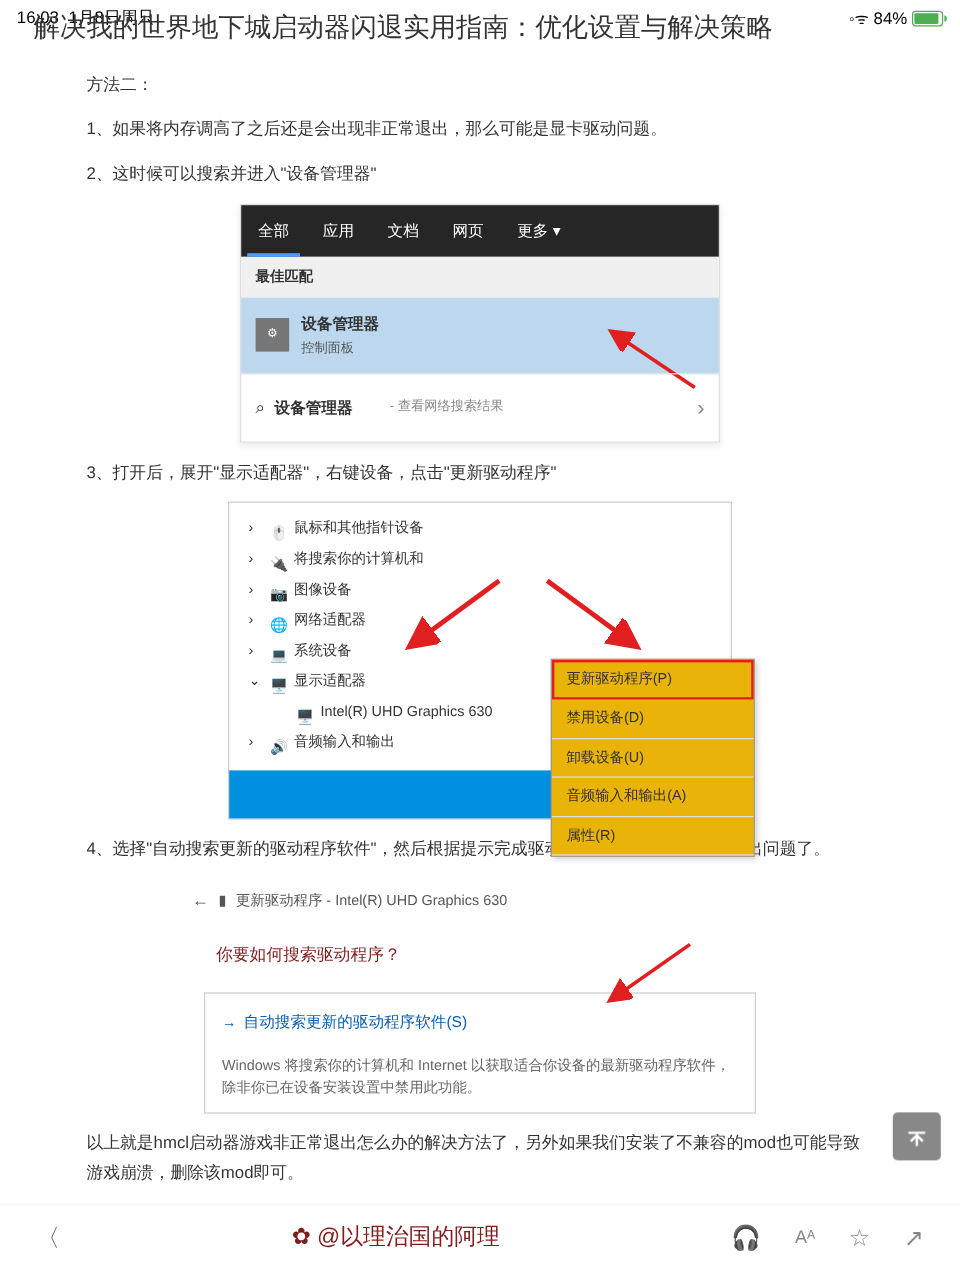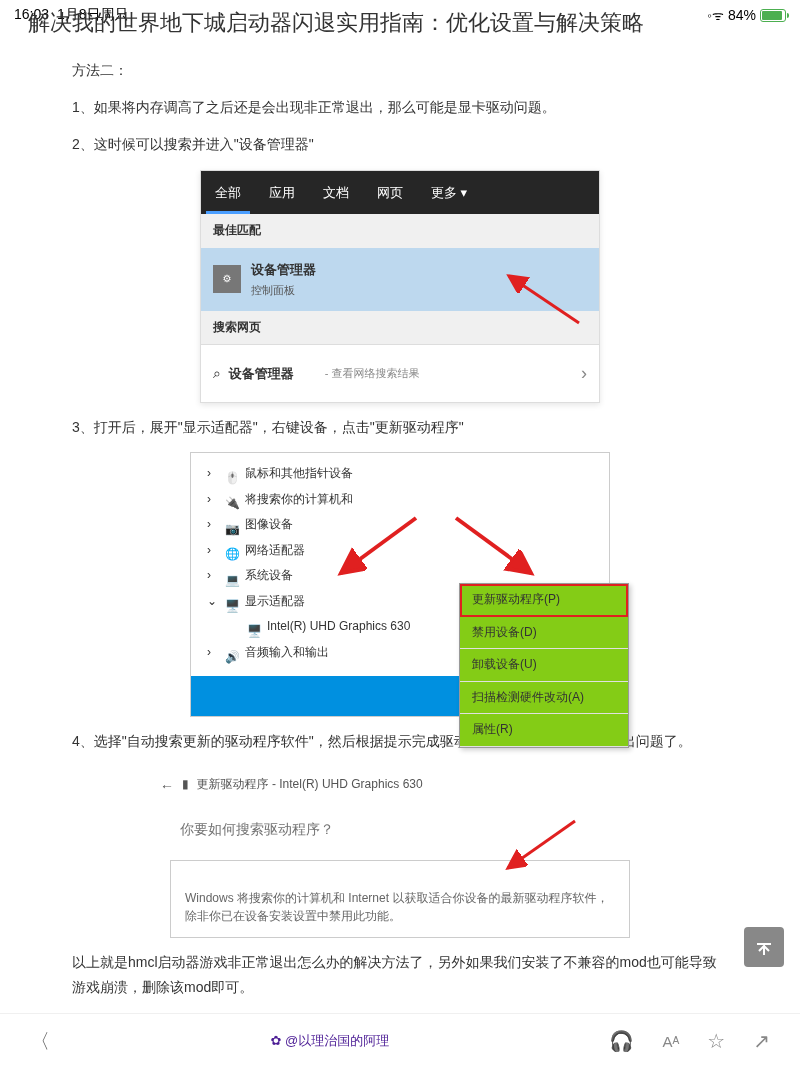--- a/index.html
+++ b/index.html
@@ -30,35 +30,35 @@
 .ws-net-sub { font-size: 11px; color: #888; margin-left: 31px; }
 .ws-chevron { margin-left: auto; color: #888; font-size: 18px; }
 .red-arrow { position: absolute; width: 90px; height: 60px; }
 .devmgr { width: 420px; margin: 10px auto; border: 1px solid #ccc; background: #fff; font-size: 12px; position: relative; }
 .dm-tree { padding: 8px 0; }
 .dm-item { display: flex; align-items: center; padding: 2px 0 2px 32px; gap: 6px; }
 .dm-item.child { padding-left: 56px; }
 .dm-item.expanded::before { content: "⌄"; margin-left: -16px; width: 12px; }
 .dm-item.collapsed::before { content: "›"; margin-left: -16px; width: 12px; }
 .dm-icon { width: 14px; height: 12px; display: inline-flex; }
-.ctx-menu { position: absolute; right: -20px; top: 130px; background: #84cc16; border: 1px solid #999; box-shadow: 2px 2px 5px rgba(0,0,0,0.2); width: 170px; font-size: 12px; z-index: 5; }
+.ctx-menu { position: absolute; right: -20px; top: 130px; background: #eab308; border: 1px solid #999; box-shadow: 2px 2px 5px rgba(0,0,0,0.2); width: 170px; font-size: 12px; z-index: 5; }
 .ctx-item { padding: 5px 12px; border-bottom: 1px solid #e0e0e0; }
 .ctx-item.hl { outline: 2px solid #e02020; outline-offset: -2px; }
 .dm-blue-bar { height: 40px; background: #0090e0; margin-top: 2px; }
 .update-drv { width: 480px; margin: 12px auto; font-size: 12px; position: relative; }
 .ud-header { display: flex; align-items: center; gap: 8px; color: #555; padding: 6px 0; }
 .ud-back { font-size: 14px; }
-.ud-q { color: #737373; font-size: 14px; margin: 14px 0 18px 20px; }
+.ud-q { color: #7f1d1d; font-size: 14px; margin: 14px 0 18px 20px; }
 .ud-option { border: 1px solid #ccc; padding: 12px 14px; margin: 0 10px; }
 .ud-arrow { color: #0a5fb0; margin-right: 6px; }
 .ud-opt-title { color: #0a5fb0; font-size: 13px; }
 .ud-opt-desc { color: #666; margin-top: 16px; line-height: 1.5; }
 .footer-bar { display: flex; justify-content: space-between; align-items: center; padding: 14px 30px; border-top: 1px solid #f0f0f0; color: #666; font-size: 20px; }
 .footer-icons { display: flex; gap: 28px; align-items: center; color: #888; }
-.watermark { color: #4c1d95; font-size: 13px; }
+.watermark { color: #7f1d1d; font-size: 19px; }
 .scroll-top { position: fixed; right: 16px; bottom: 100px; width: 40px; height: 40px; background: #888; border-radius: 4px; display: flex; align-items: center; justify-content: center; color: #fff; font-size: 20px; }
 svg.arrowline line, svg.arrowline polygon { stroke: #e02020; fill: #e02020; }
 </style>
 </head>
 <body>
 
 <div class="status-bar">
   <div class="status-left">
     <span>16:03</span>
     <span>1月8日周只</span>
@@ -97,21 +97,20 @@
         </div>
         <svg class="red-arrow arrowline" style="right:10px;top:20px">
             <defs>
               <marker id="ah1" markerWidth="8" markerHeight="8" refX="6" refY="3" orient="auto">
                 <polygon points="0 0,6 3,0 6"></polygon>
               </marker>
             </defs>
             <line x1="80" y1="55" x2="10" y2="8" stroke-width="3" marker-end="url(#ah1)"></line>
           </svg>
       </div>
-      <div class="ws-section">搜索网页</div>
       <div class="ws-netsearch">
         <span class="ws-search-icon">⌕</span>
         <span class="ws-net-text">设备管理器</span>
         <span class="ws-net-sub"> - 查看网络搜索结果</span>
         <span class="ws-chevron">›</span>
       </div>
     </div>
   </div>
 
   <p class="para">3、打开后，展开"显示适配器"，右键设备，点击"更新驱动程序"</p>
@@ -155,41 +154,42 @@
       <svg class="arrowline" style="position:absolute;left:140px;top:60px;width:90px;height:70px">
           <line x1="85" y1="5" x2="10" y2="60" stroke-width="4" marker-end="url(#ah1)"></line>
         </svg>
       <svg class="arrowline" style="position:absolute;left:260px;top:60px;width:90px;height:70px">
           <line x1="5" y1="5" x2="80" y2="60" stroke-width="4" marker-end="url(#ah1)"></line>
         </svg>
       <div class="ctx-menu">
         <div class="ctx-item hl">更新驱动程序(P)</div>
         <div class="ctx-item">禁用设备(D)</div>
         <div class="ctx-item">卸载设备(U)</div>
-        <div class="ctx-item">扫描检测硬件改动(A)</div>
+        <div class="ctx-item">音频输入和输出(A)</div>
         <div class="ctx-item">属性(R)</div>
       </div>
       <div class="dm-blue-bar"></div>
     </div>
   </div>
 
   <p class="para">4、选择"自动搜索更新的驱动程序软件"，然后根据提示完成驱动更新就可以解决非正常退出问题了。</p>
 
   <div class="img-wrap">
     <div class="update-drv">
       <div class="ud-header">
         <span class="ud-back">←</span>
         <span>▮</span>
         <span>更新驱动程序 - Intel(R) UHD Graphics 630</span>
       </div>
       <div class="ud-q">你要如何搜索驱动程序？</div>
       <svg class="arrowline" style="position:absolute;right:60px;top:50px;width:80px;height:60px">
           <line x1="75" y1="5" x2="8" y2="52" stroke-width="3" marker-end="url(#ah1)"></line>
         </svg>
       <div class="ud-option">
+        <div><span class="ud-arrow">→</span><span class="ud-opt-title">自动搜索更新的驱动程序软件(S)</span></div>
         <div class="ud-opt-desc">Windows 将搜索你的计算机和 Internet 以获取适合你设备的最新驱动程序软件，除非你已在设备安装设置中禁用此功能。</div>
       </div>
     </div>
   </div>
 
   <p class="para">以上就是hmcl启动器游戏非正常退出怎么办的解决方法了，另外如果我们安装了不兼容的mod也可能导致游戏崩溃，删除该mod即可。</p>
 </div>
 
 <div class="scroll-top">
   <svg width="20" height="20" viewBox="0 0 20 20">

